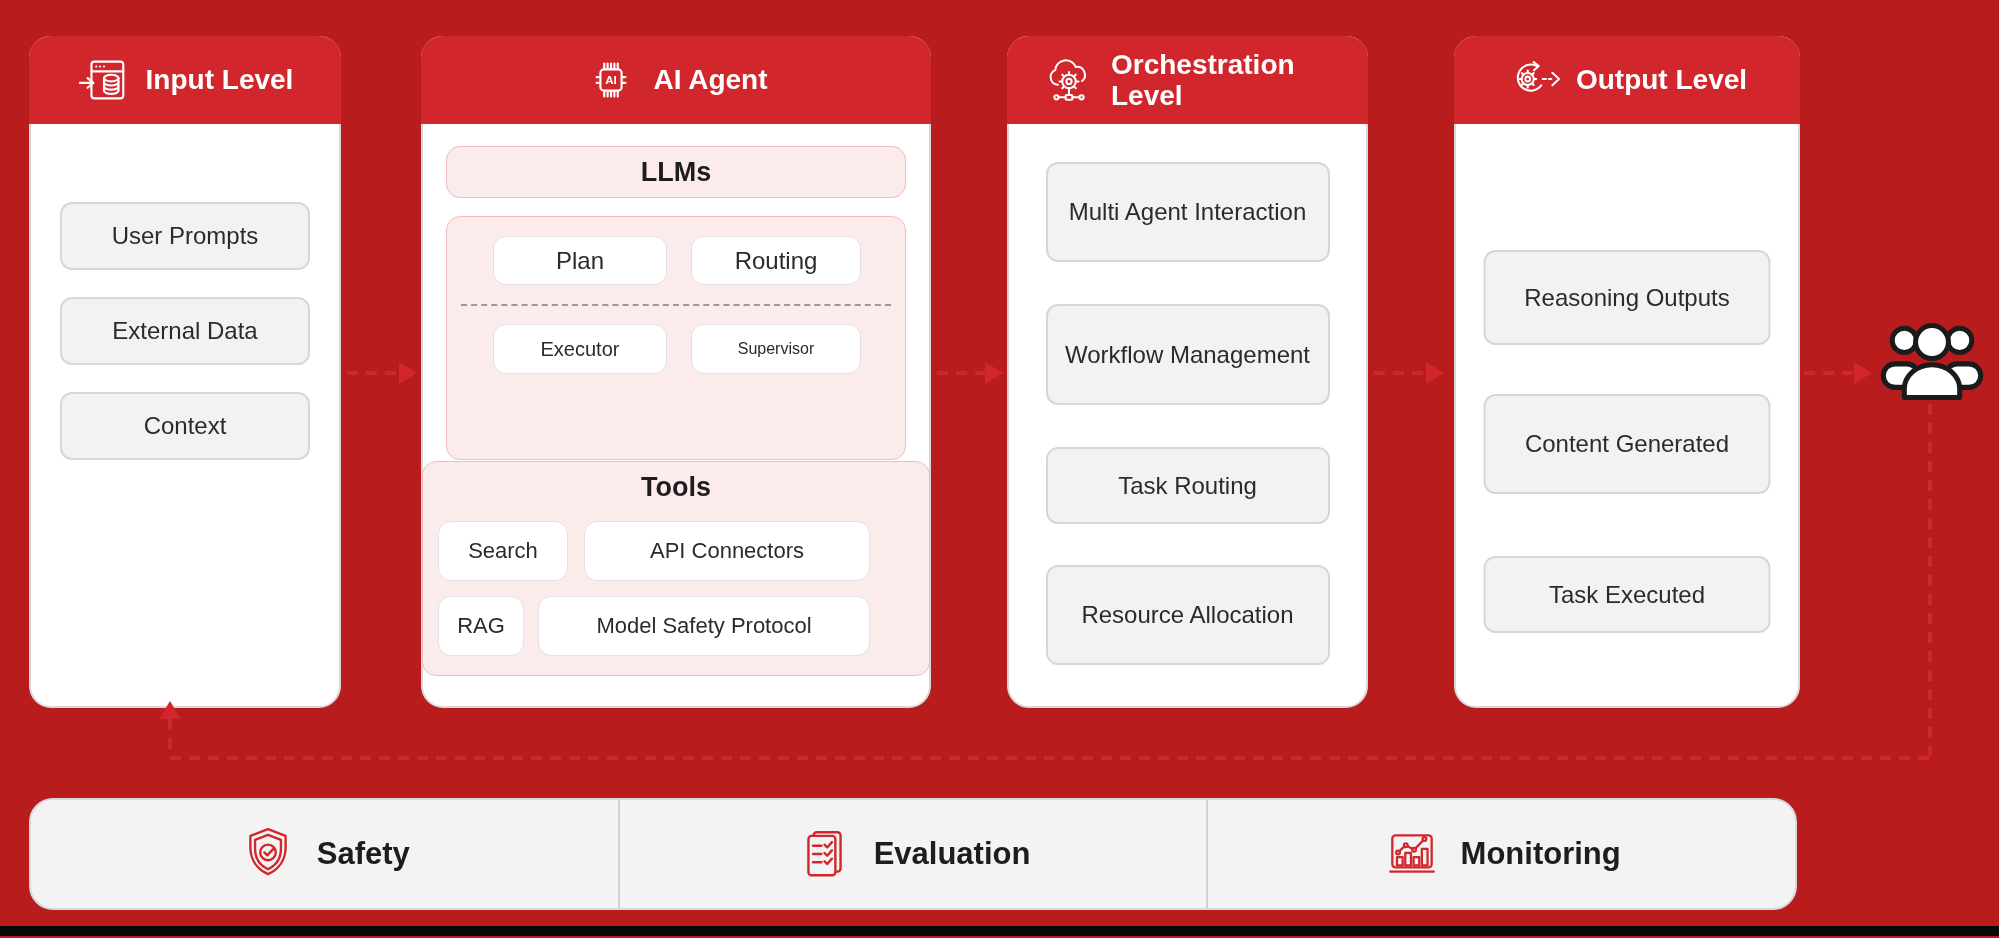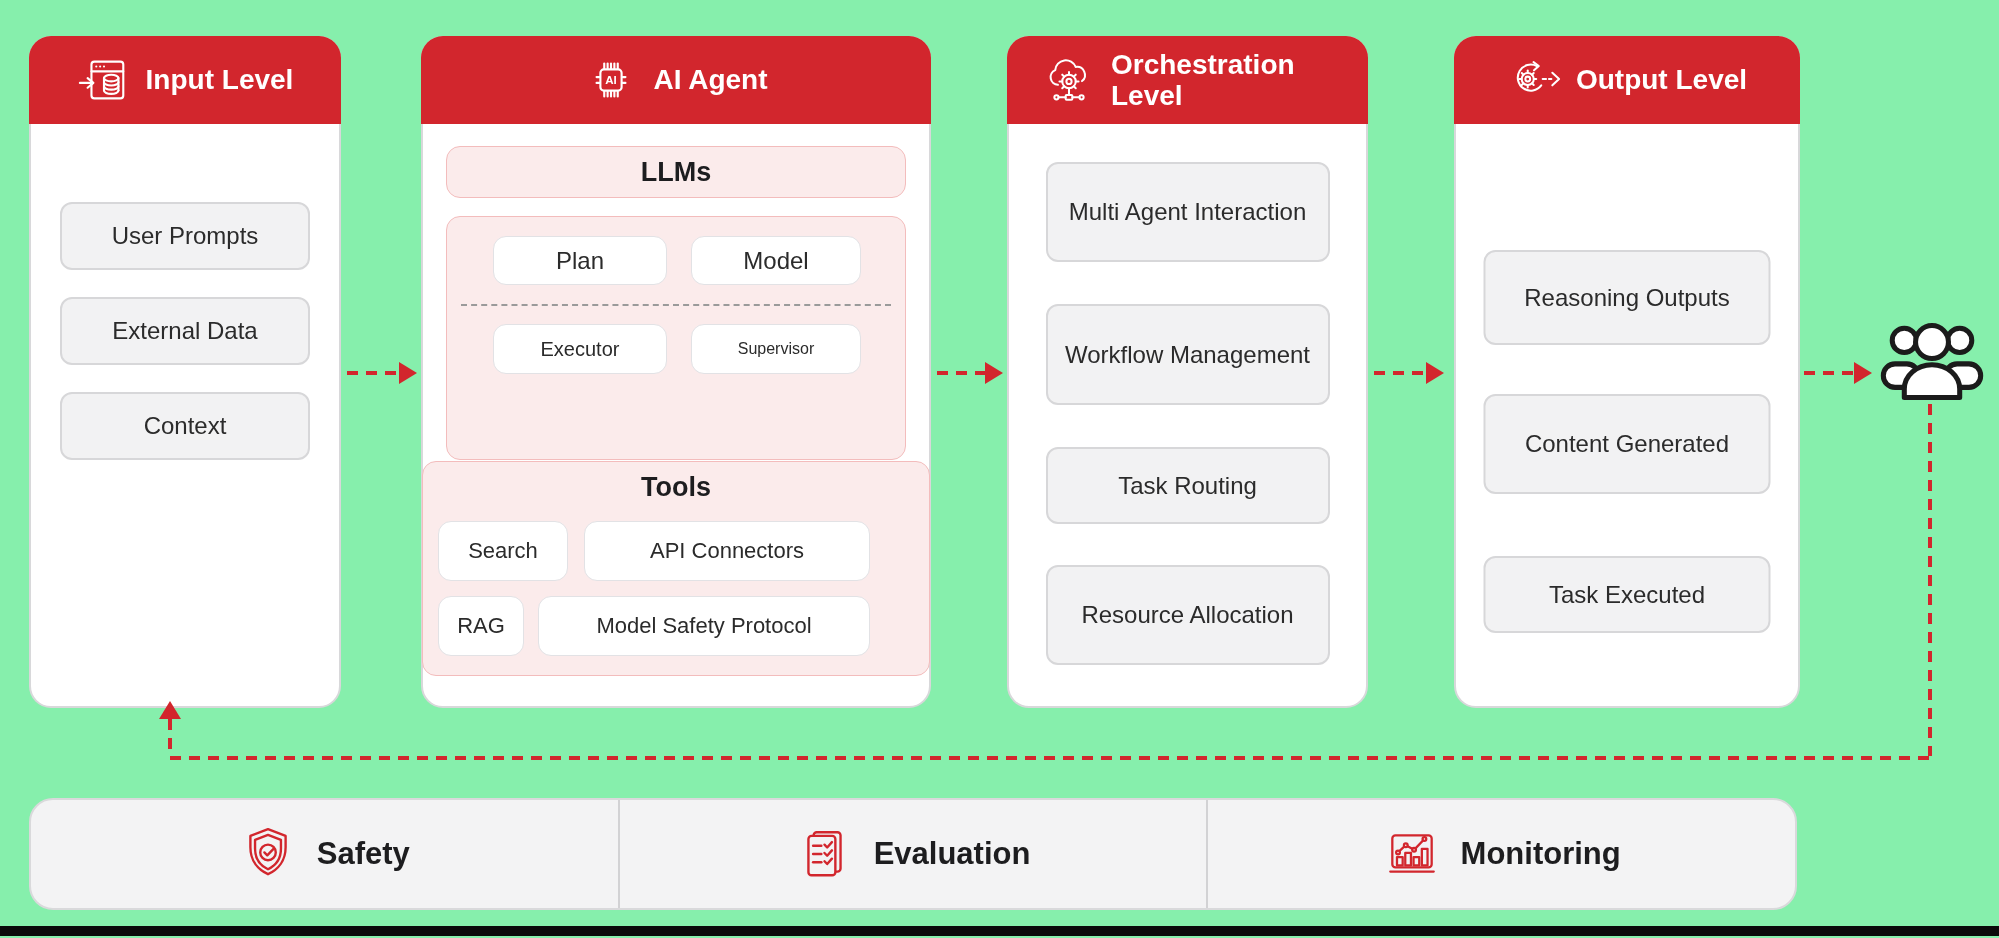--- a/index.html
+++ b/index.html
@@ -1,17 +1,17 @@
 <!DOCTYPE html>
 <html><head>
 <meta charset="utf-8">
 <style>
   * { box-sizing: border-box; margin: 0; padding: 0; }
   body { background: #ffffff; font-family: "Liberation Sans", sans-serif; }
-  #canvas { position: relative; width: 1999px; height: 938px; background: #86efac; overflow: hidden; }
+  #canvas { position: relative; width: 1999px; height: 938px; background: #b91c1c; overflow: hidden; }
 
   
   .col { position: absolute; top: 36px; height: 672px; background: #fff;
          border: 2px solid #d8d8da; border-radius: 22px; }
   .col-header { position: absolute; top: -2px; left: -2px; right: -2px; height: 88px;
                 background: #d2262d; border-radius: 22px 22px 0 0;
                 display: flex; align-items: center; justify-content: center; gap: 15px; color: #fff; }
   .col-title { font-size: 28px; font-weight: bold; line-height: 1.12; }
   .col-title.two-line { width: 222px; }
   .hicon { width: 54px; height: 54px; flex: 0 0 auto; }
@@ -107,21 +107,21 @@
       </span>
       <span class="col-title">AI Agent</span>
     </div>
 
     <div class="pinkbox" style="top:108px;width:460px;height:52px;display:flex;align-items:center;justify-content:center;">
       <span class="ptitle">LLMs</span>
     </div>
 
     <div class="pinkbox" style="top:178px;width:460px;height:244px;">
       <div class="wbox" style="left:46px;top:19px;width:174px;height:49px;font-size:24px;">Plan</div>
-      <div class="wbox" style="left:244px;top:19px;width:170px;height:49px;font-size:24px;">Model</div>
+      <div class="wbox" style="left:244px;top:19px;width:170px;height:49px;font-size:24px;">Routing</div>
       <div class="dash-divider" style="top:87px;"></div>
       <div class="wbox" style="left:46px;top:107px;width:174px;height:50px;font-size:20px;">Executor</div>
       <div class="wbox" style="left:244px;top:107px;width:170px;height:50px;font-size:16px;">Supervisor</div>
     </div>
 
     <div class="pinkbox" style="top:423px;width:508px;height:215px;">
       <div class="ptitle" style="position:absolute;top:10px;left:0;right:0;">Tools</div>
       <div class="wbox" style="left:15px;top:59px;width:130px;height:60px;font-size:22px;">Search</div>
       <div class="wbox" style="left:161px;top:59px;width:286px;height:60px;font-size:22px;">API Connectors</div>
       <div class="wbox" style="left:15px;top:134px;width:86px;height:60px;font-size:22px;">RAG</div>

